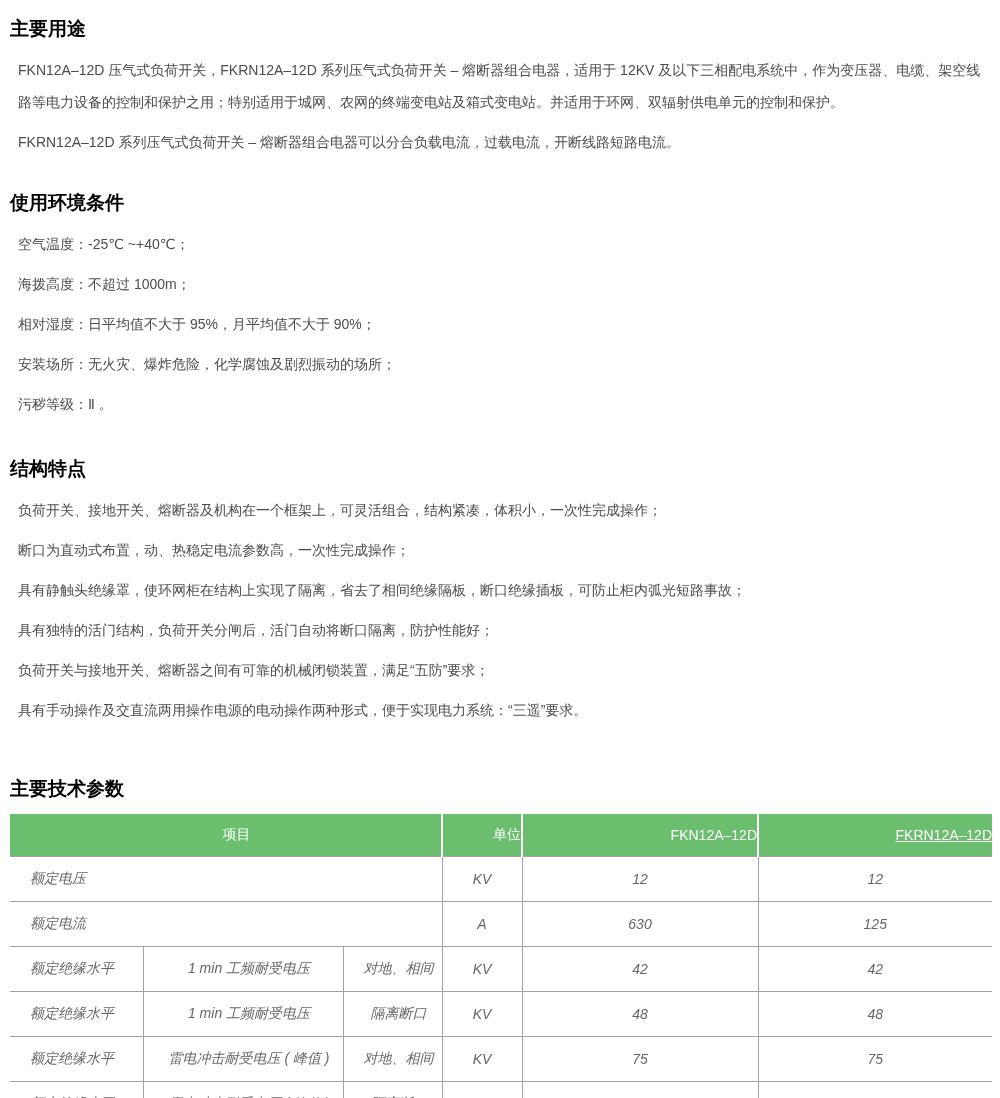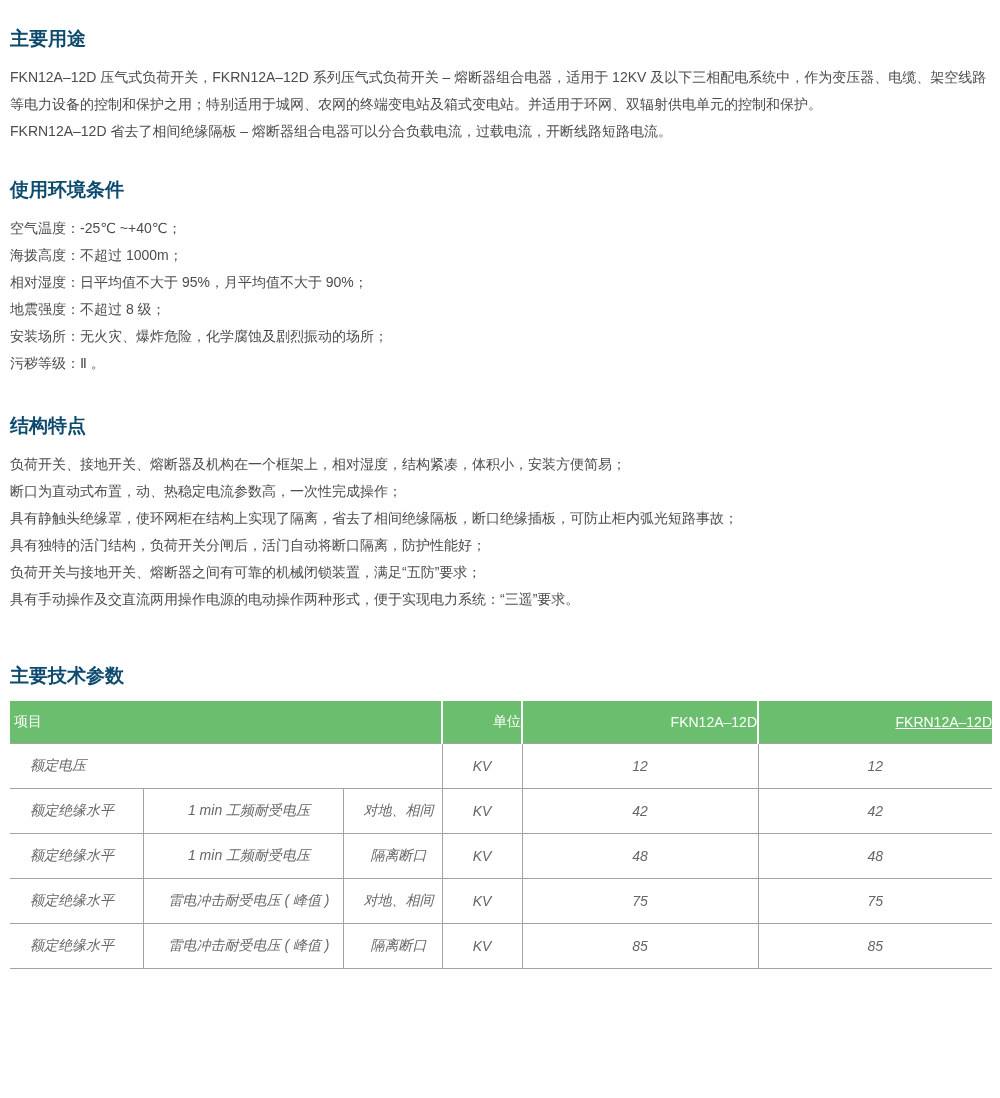--- a/index.html
+++ b/index.html
@@ -9,30 +9,30 @@
     width: 1000px;
     font-family: "Liberation Sans", "DejaVu Sans", sans-serif;
   }
   .page {
     width: 1000px;
     min-height: 1098px;
     padding: 8px 10px 10px 10px;
     box-sizing: border-box;
   }
   .section-title {
-    color: #0c4a6e;
+    color: #000000;
     font-size: 19px;
     font-weight: bold;
     line-height: 26px;
-    margin: 18px 0 12px 0;
+    margin: 8px 0 12px 0;
   }
   .body-line {
-    margin: 0;
+    margin: 8px;
     font-size: 14px;
-    line-height: 27px;
+    line-height: 32px;
     color: #4c4c4c;
   }
   .sec-env    { margin-top: 32px; }
   .sec-struct { margin-top: 36px; }
   .sec-params { margin-top: 50px; }
 
   table.params {
     border-collapse: collapse;
     width: 982px;
     margin-top: 8px;
@@ -46,22 +46,22 @@
     font-weight: normal;
     font-size: 14px;
     height: 42px;
     text-align: right;
     border: none;
     border-right: 2px solid #ffffff;
     padding: 0;
   }
   table.params thead th:last-child { border-right: none; text-decoration: underline; }
   table.params thead th.h-item {
-    text-align: left;
-    padding-left: 4px;
+    text-align: center;
+    padding-left: 22px;
     font-family: Liberation Serif, serif;
   }
   table.params tbody td {
     border: 1px solid #a3a3a3;
     height: 44px;
     text-align: center;
     padding: 0;
     background: #ffffff;
     font-style: italic;
   }
@@ -77,36 +77,35 @@
   }
 </style>
 </head>
 <body>
 
 <div class="page">
 
   <div class="sec-usage">
     <h2 class="section-title">主要用途</h2>
     <p class="body-line">FKN12A–12D 压气式负荷开关，FKRN12A–12D 系列压气式负荷开关 – 熔断器组合电器，适用于 12KV 及以下三相配电系统中，作为变压器、电缆、架空线路等电力设备的控制和保护之用；特别适用于城网、农网的终端变电站及箱式变电站。并适用于环网、双辐射供电单元的控制和保护。</p>
-    <p class="body-line">FKRN12A–12D 省去了相间绝缘隔板 – 熔断器组合电器可以分合负载电流，过载电流，开断线路短路电流。</p>
+    <p class="body-line">FKRN12A–12D 系列压气式负荷开关 – 熔断器组合电器可以分合负载电流，过载电流，开断线路短路电流。</p>
   </div>
 
   <div class="sec-env">
     <h2 class="section-title">使用环境条件</h2>
     <p class="body-line">空气温度：-25℃ ~+40℃；</p>
     <p class="body-line">海拨高度：不超过 1000m；</p>
     <p class="body-line">相对湿度：日平均值不大于 95%，月平均值不大于 90%；</p>
-    <p class="body-line">地震强度：不超过 8 级；</p>
     <p class="body-line">安装场所：无火灾、爆炸危险，化学腐蚀及剧烈振动的场所；</p>
     <p class="body-line">污秽等级：Ⅱ 。</p>
   </div>
 
   <div class="sec-struct">
     <h2 class="section-title">结构特点</h2>
-    <p class="body-line">负荷开关、接地开关、熔断器及机构在一个框架上，相对湿度，结构紧凑，体积小，安装方便简易；</p>
+    <p class="body-line">负荷开关、接地开关、熔断器及机构在一个框架上，可灵活组合，结构紧凑，体积小，一次性完成操作；</p>
     <p class="body-line">断口为直动式布置，动、热稳定电流参数高，一次性完成操作；</p>
     <p class="body-line">具有静触头绝缘罩，使环网柜在结构上实现了隔离，省去了相间绝缘隔板，断口绝缘插板，可防止柜内弧光短路事故；</p>
     <p class="body-line">具有独特的活门结构，负荷开关分闸后，活门自动将断口隔离，防护性能好；</p>
     <p class="body-line">负荷开关与接地开关、熔断器之间有可靠的机械闭锁装置，满足“五防”要求；</p>
     <p class="body-line">具有手动操作及交直流两用操作电源的电动操作两种形式，便于实现电力系统：“三遥”要求。</p>
   </div>
 
   <div class="sec-params">
     <h2 class="section-title">主要技术参数</h2>
 
@@ -126,20 +125,26 @@
           <th>FKN12A–12D</th>
           <th>FKRN12A–12D</th>
         </tr>
       </thead>
       <tbody>
         <tr>
           <td colspan="3" class="c-item">额定电压</td>
           <td>KV</td>
           <td>12</td>
           <td>12</td>
+        </tr>
+        <tr>
+          <td colspan="3" class="c-item">额定电流</td>
+          <td>A</td>
+          <td>630</td>
+          <td>125</td>
         </tr>
         <tr>
           <td class="c-item">额定绝缘水平</td>
           <td class="c-sub">1 min 工频耐受电压</td>
           <td class="c-sub">对地、相间</td>
           <td>KV</td>
           <td>42</td>
           <td>42</td>
         </tr>
         <tr>

